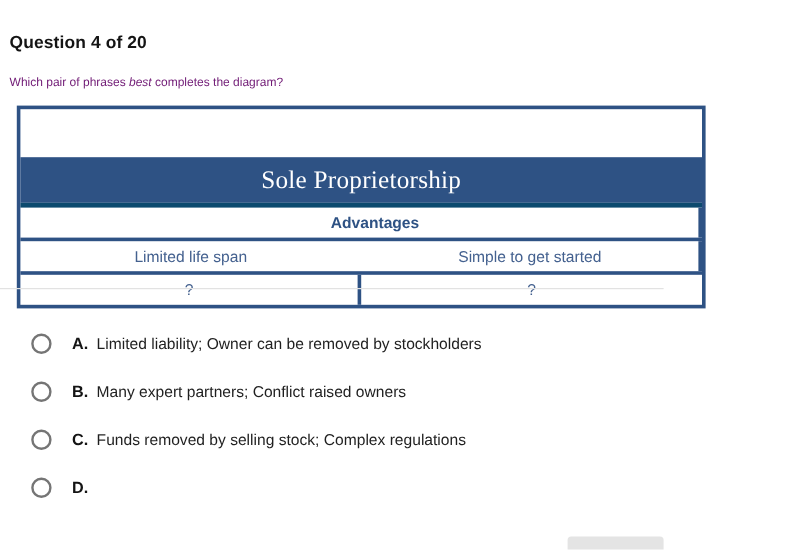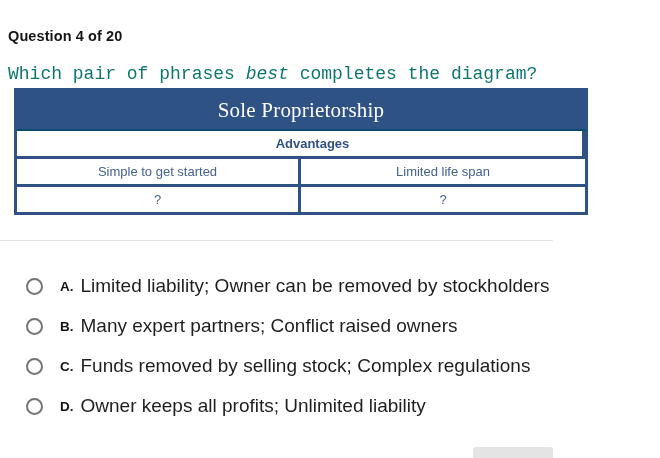--- a/index.html
+++ b/index.html
@@ -27,24 +27,23 @@
     color: #141414;
     letter-spacing: 0.1px;
     white-space: nowrap;
   }
 
   
   .q-prompt {
     position: absolute;
     left: 8px;
     top: 64px;
-    font-size: 18px;
-    color: #0f766e;
-    white-space: nowrap;
-    font-family: Liberation Mono, monospace;
+    font-size: 10px;
+    color: #701a75;
+    white-space: nowrap;
   }
   .q-prompt .em {
     font-style: italic;
   }
 
   
   .diagram {
     position: absolute;
     left: 14px;
     top: 88px;
@@ -55,28 +54,29 @@
   }
   .diagram-title {
     background: #2e5284;
     color: #ffffff;
     text-align: center;
     font-family: "Liberation Serif", "DejaVu Serif", serif;
     font-size: 21px;
     line-height: 38px;
     height: 38px;
     letter-spacing: 0.2px;
+    margin-top: 40px;
   }
   .d-row {
     display: flex;
     width: 100%;
     box-sizing: border-box;
   }
   .d-row.head-row {
-    border-top: 2px solid #0c4a6e;
+    border-top: 4px solid #0c4a6e;
     padding-left: 26px;
   }
   .d-row.body-row {
     border-top: 3px solid #2e5284;
   }
   .d-cell {
     flex: 1 1 50%;
     box-sizing: border-box;
     text-align: center;
     font-size: 13px;
@@ -132,21 +132,21 @@
   }
   .opt-letter {
     margin-left: 17px;
     font-size: 13.5px;
     font-weight: bold;
     color: #141414;
     flex: 0 0 auto;
   }
   .opt-text {
     margin-left: 7px;
-    font-size: 19px;
+    font-size: 13px;
     color: #1f1f1f;
     white-space: nowrap;
   }
 
   
   .bottom-button {
     position: absolute;
     left: 473px;
     top: 447px;
     width: 80px;
@@ -163,22 +163,22 @@
 <div class="q-prompt"><span>Which pair of phrases </span><span class="em">best</span><span> completes the diagram?</span></div>
 
 <div class="diagram">
   <div class="diagram-title">Sole Proprietorship</div>
 
   <div class="d-row head-row">
     <div class="d-cell left">Advantages</div>
   </div>
 
   <div class="d-row body-row">
+    <div class="d-cell">Limited life span</div>
     <div class="d-cell left">Simple to get started</div>
-    <div class="d-cell">Limited life span</div>
   </div>
 
   <div class="d-row body-row">
     <div class="d-cell left qmark">?</div>
     <div class="d-cell qmark">?</div>
   </div>
 </div>
 
 <div class="divider"></div>
 
@@ -198,18 +198,17 @@
 
   <div class="option">
     <span class="radio"></span>
     <span class="opt-letter">C.</span>
     <span class="opt-text">Funds removed by selling stock; Complex regulations</span>
   </div>
 
   <div class="option">
     <span class="radio"></span>
     <span class="opt-letter">D.</span>
-    <span class="opt-text">Owner keeps all profits; Unlimited liability</span>
   </div>
 
 </div>
 
 <div class="bottom-button"></div>
 
 </body></html>

